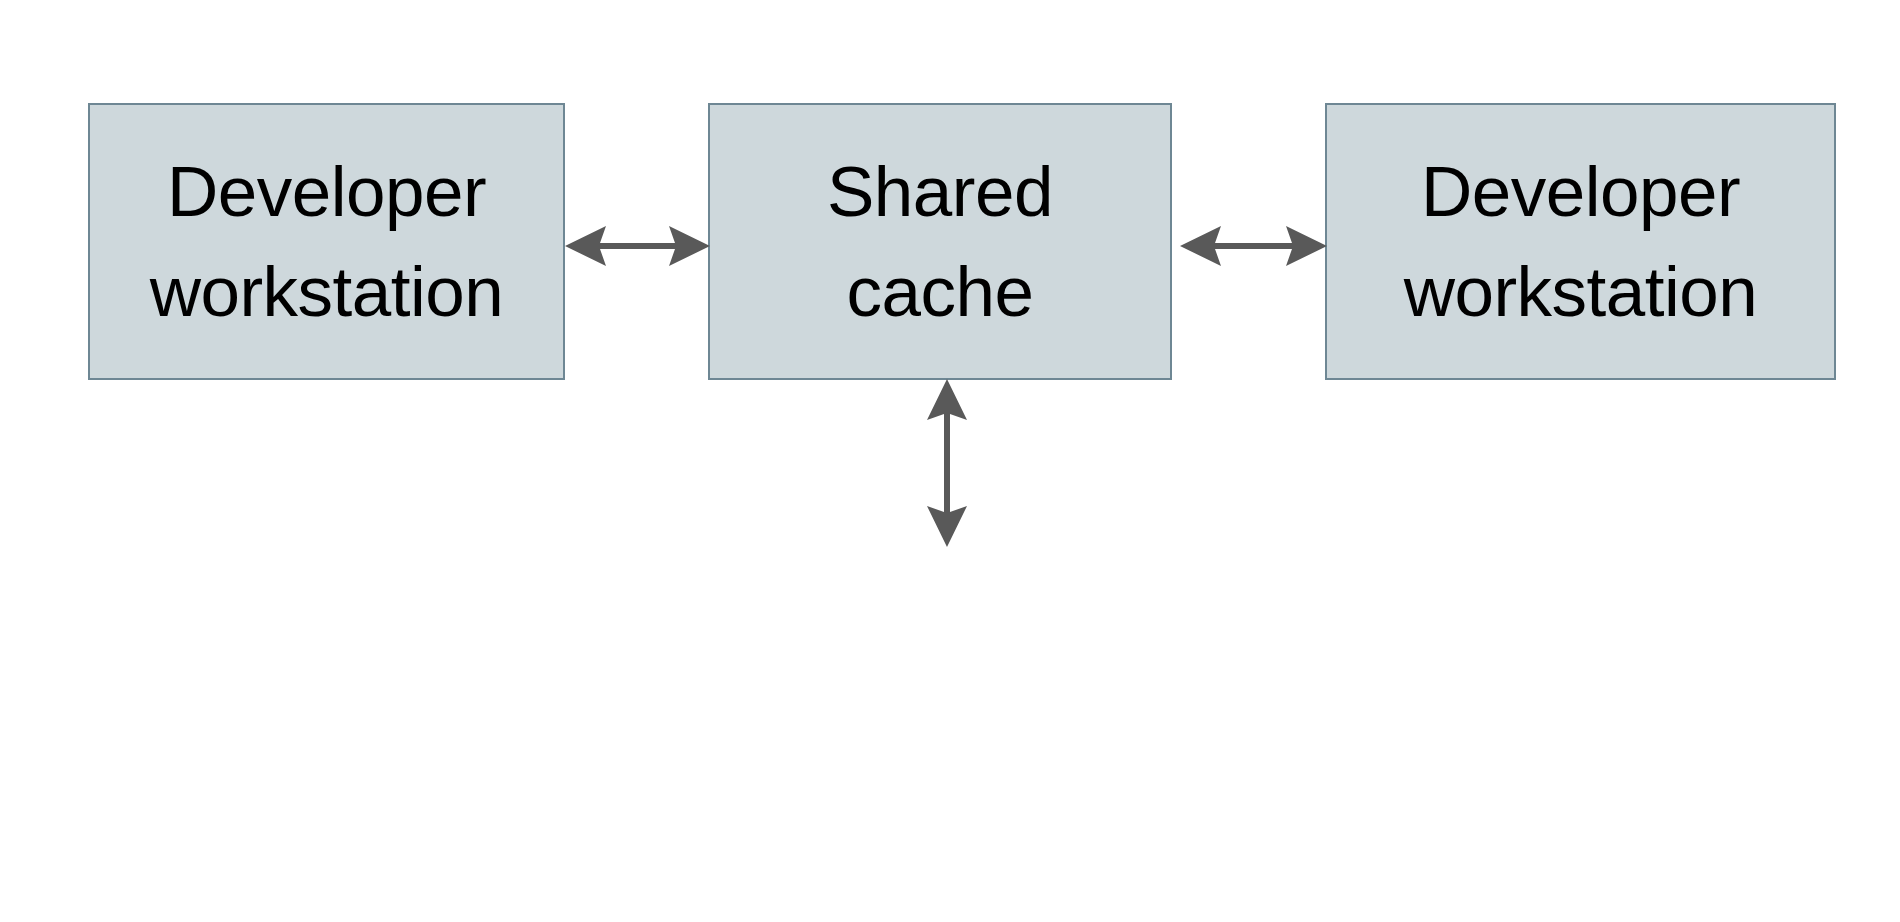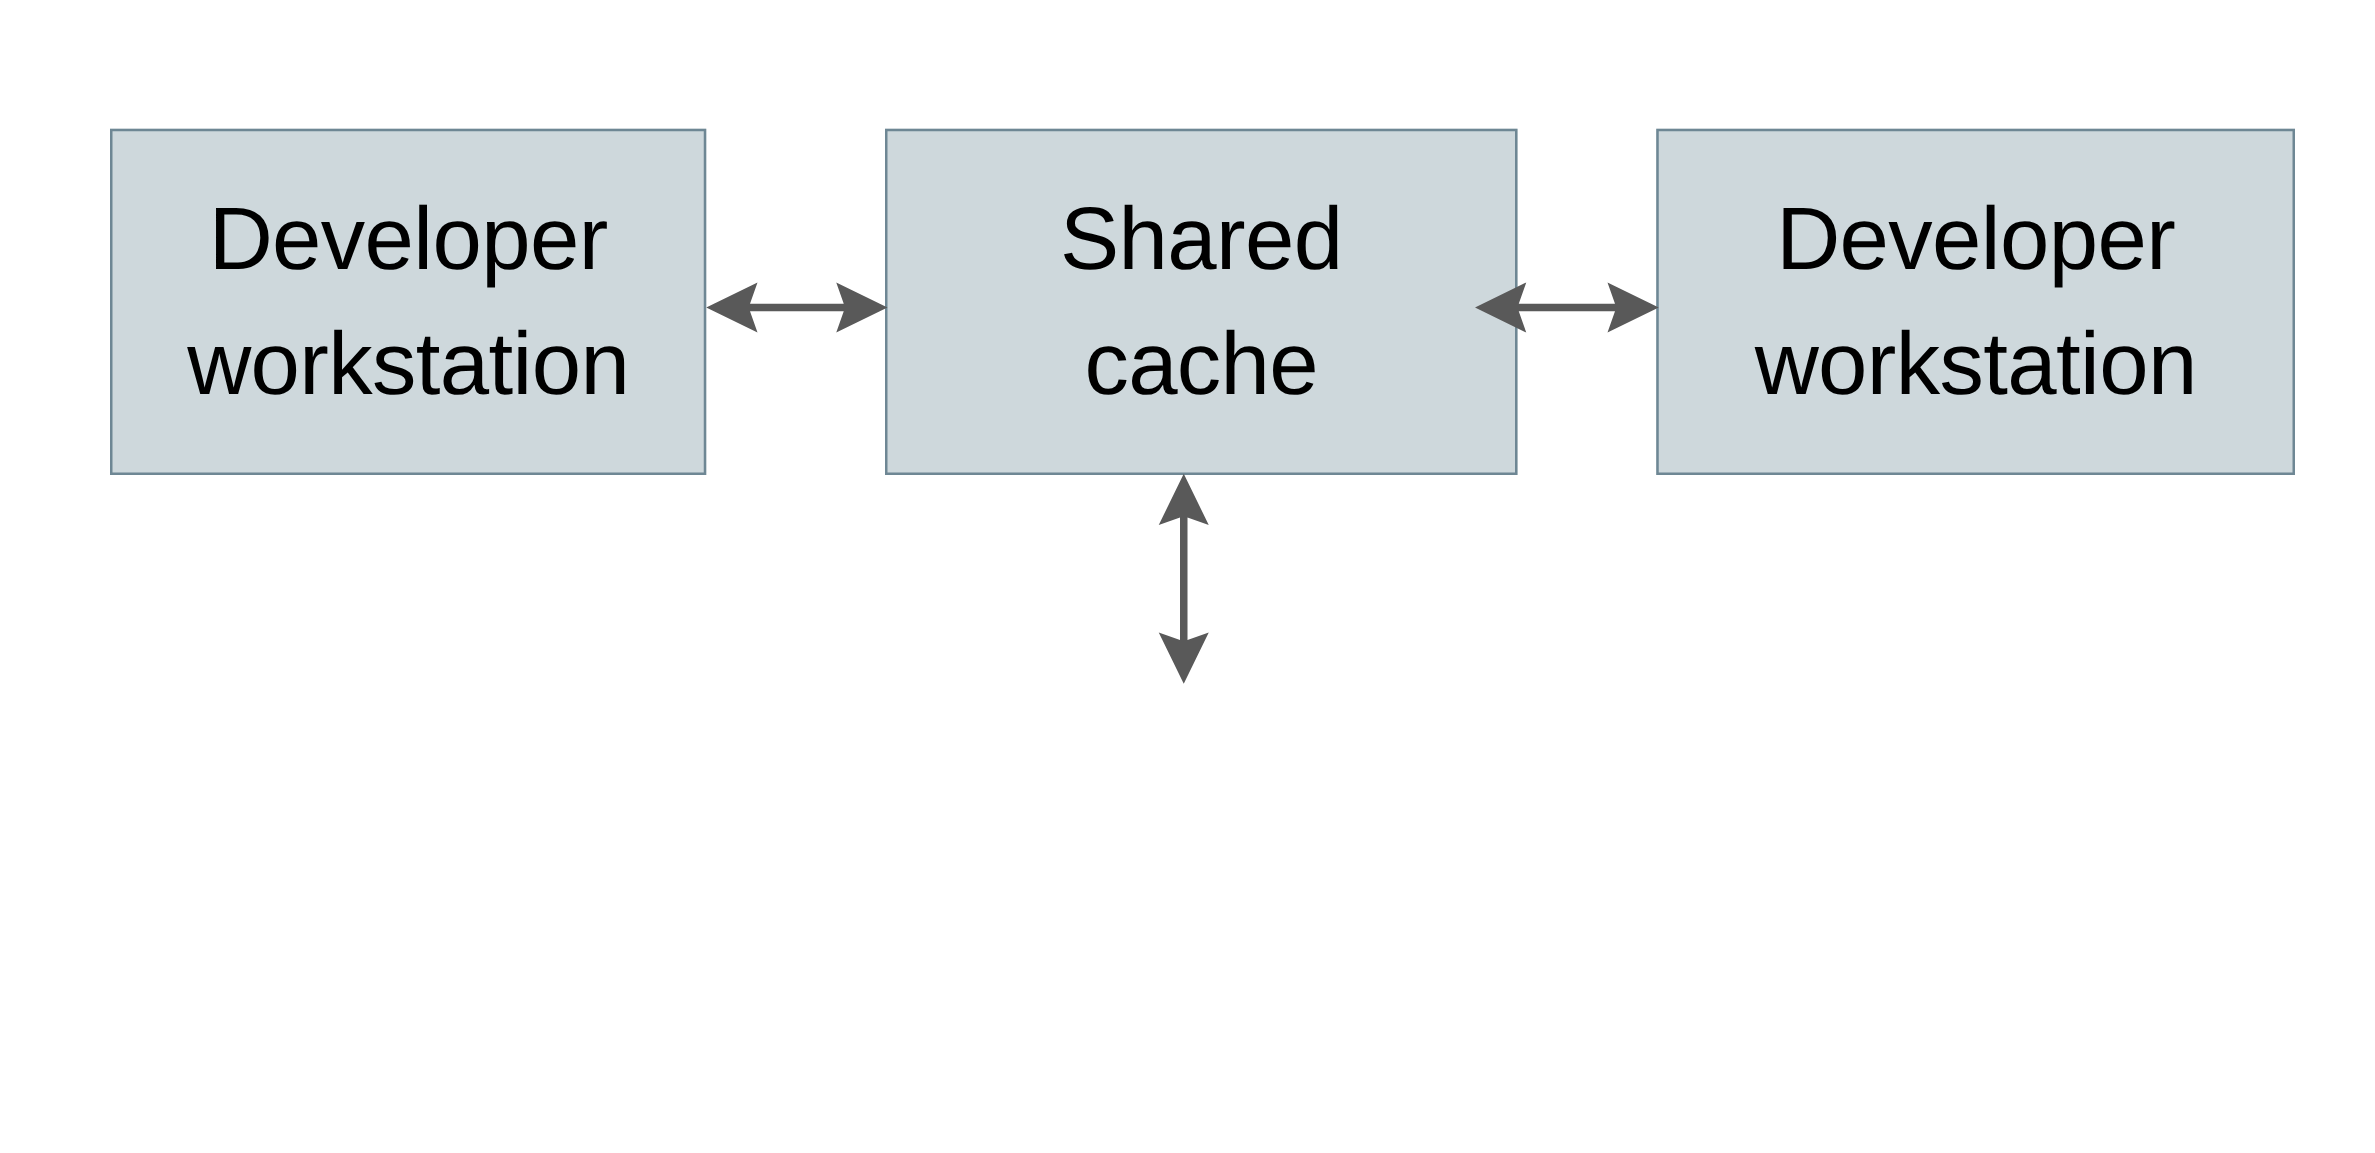--- a/index.html
+++ b/index.html
@@ -32,21 +32,21 @@
     font-family: "Liberation Sans", sans-serif;
     font-size: 71px;
     line-height: 100px;
     color: #000000;
     font-weight: 400;
     letter-spacing: -0.5px;
     white-space: pre-line;
     padding: 0 6px;
   }
   .node-dev-left  { left: 88px;   top: 103px; width: 477px; height: 277px; }
-  .node-cache     { left: 708px;  top: 103px; width: 506px; height: 277px; }
+  .node-cache     { left: 708px;  top: 103px; width: 464px; height: 277px; }
   .node-dev-right { left: 1325px; top: 103px; width: 511px; height: 277px; }
   .node-ci        { left: 708px;  top: 545px; width: 472px; height: 278px; }
 
   .edge {
     position: absolute;
     pointer-events: none;
   }
   .edge-h-left  { left: 560px;  top: 210px; width: 155px; height: 72px; }
   .edge-h-right { left: 1175px; top: 210px; width: 157px; height: 72px; }
   .edge-v-mid   { left: 911px;  top: 375px; width: 72px;  height: 176px; }

